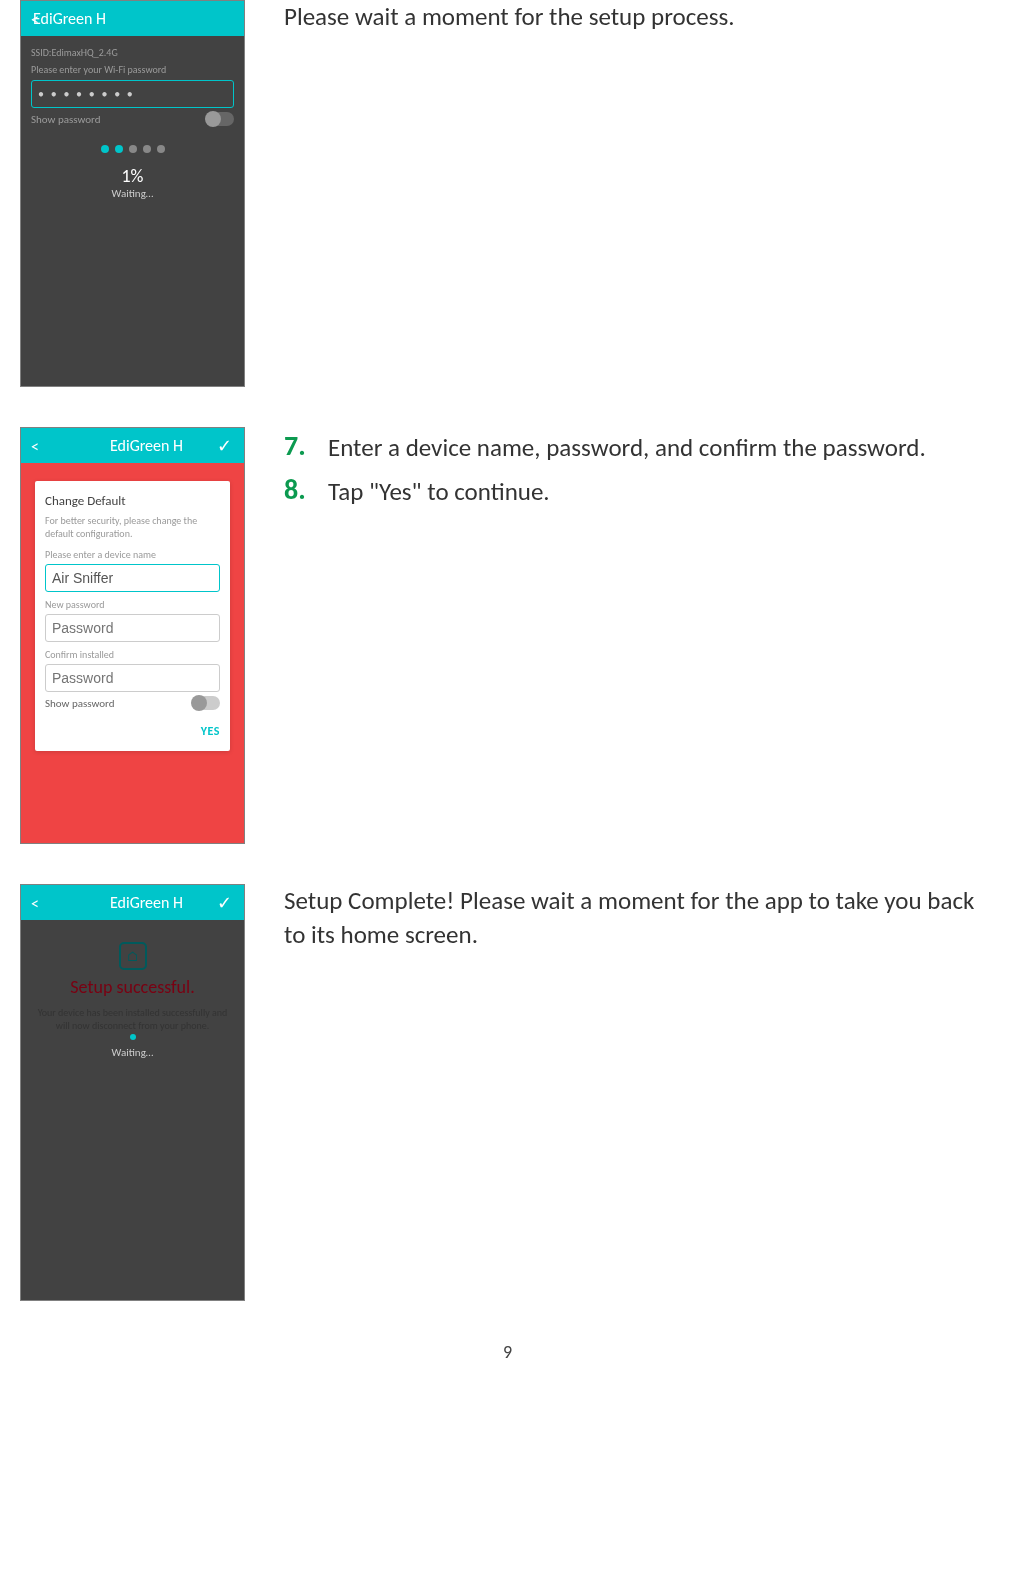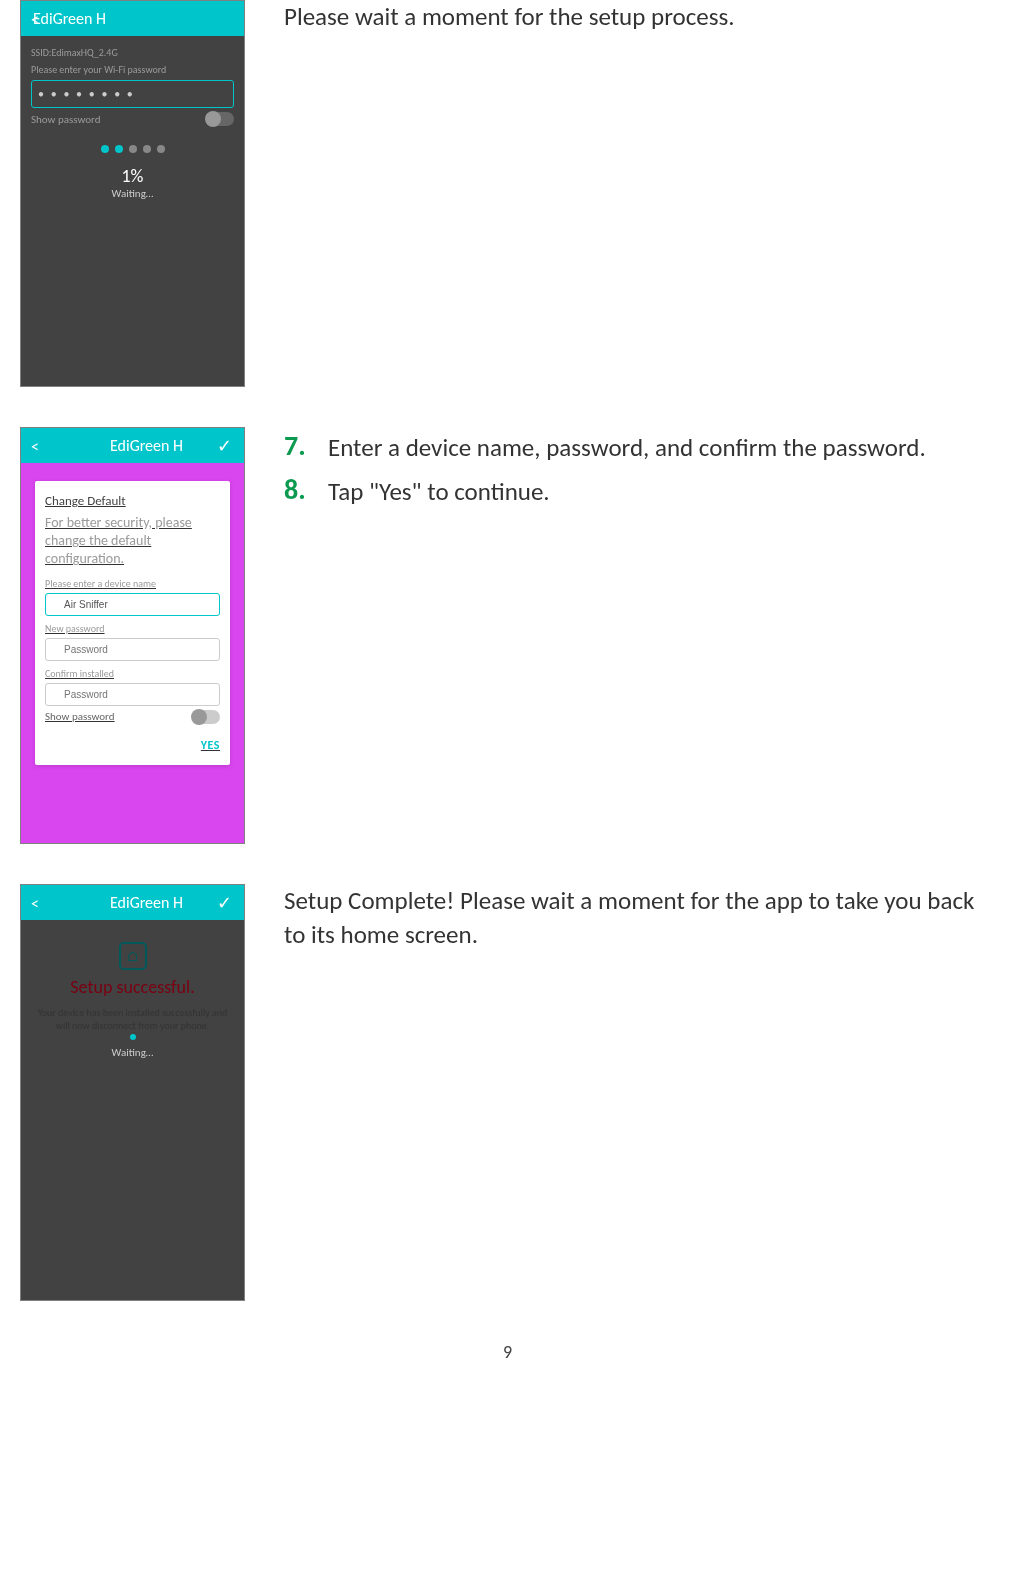--- a/index.html
+++ b/index.html
@@ -75,37 +75,36 @@
     .dots { margin: 8px 0; }
     .dots span {
       display: inline-block; width: 8px; height: 8px; border-radius: 50%; margin: 0 3px;
     }
     .dots .filled { background: #00c5ca; }
     .dots .empty { background: #888; }
     .progress-wrap .pct { font-size: 18px; margin-top: 4px; }
     .progress-wrap .sub { font-size: 11px; color: #ccc; }
 
     .phone-body-grey {
-      background: #d946ef;
+      background: #ef4444;
       min-height: 380px;
       padding: 18px 14px;
-      text-decoration: underline;
     }
     .white-card {
       background: #fff;
       border-radius: 2px;
       padding: 12px 10px;
       box-shadow: 0 1px 4px rgba(0,0,0,.15);
     }
     .card-title { color: #444; font-size: 13px; margin-bottom: 6px; }
-    .card-sub { color: #9a9a9a; font-size: 14px; line-height: 1.3; margin-bottom: 8px; }
+    .card-sub { color: #9a9a9a; font-size: 10px; line-height: 1.3; margin-bottom: 8px; }
     .card-label { color: #9a9a9a; font-size: 10px; margin: 6px 0 3px; }
     .txt-input {
       width: 100%; border: 1.5px solid #00c5ca; border-radius: 3px;
-      font-size: 10px; padding: 5px 18px; color: #555;
+      font-size: 14px; padding: 5px 6px; color: #555;
     }
     .txt-input.grey { border-color: #ccc; color: #bbb; }
     .yes-row { text-align: right; margin-top: 10px; }
     .yes-btn { color: #00c5ca; font-weight: bold; font-size: 12px; letter-spacing: .5px; text-align: center; }
 
     .success-icon {
       width: 28px; height: 28px; border: 2px solid #005a5c; border-radius: 5px;
       margin: 16px auto 6px; display: flex; align-items: center; justify-content: center;
       color: #005a5c; font-size: 14px;
     }

